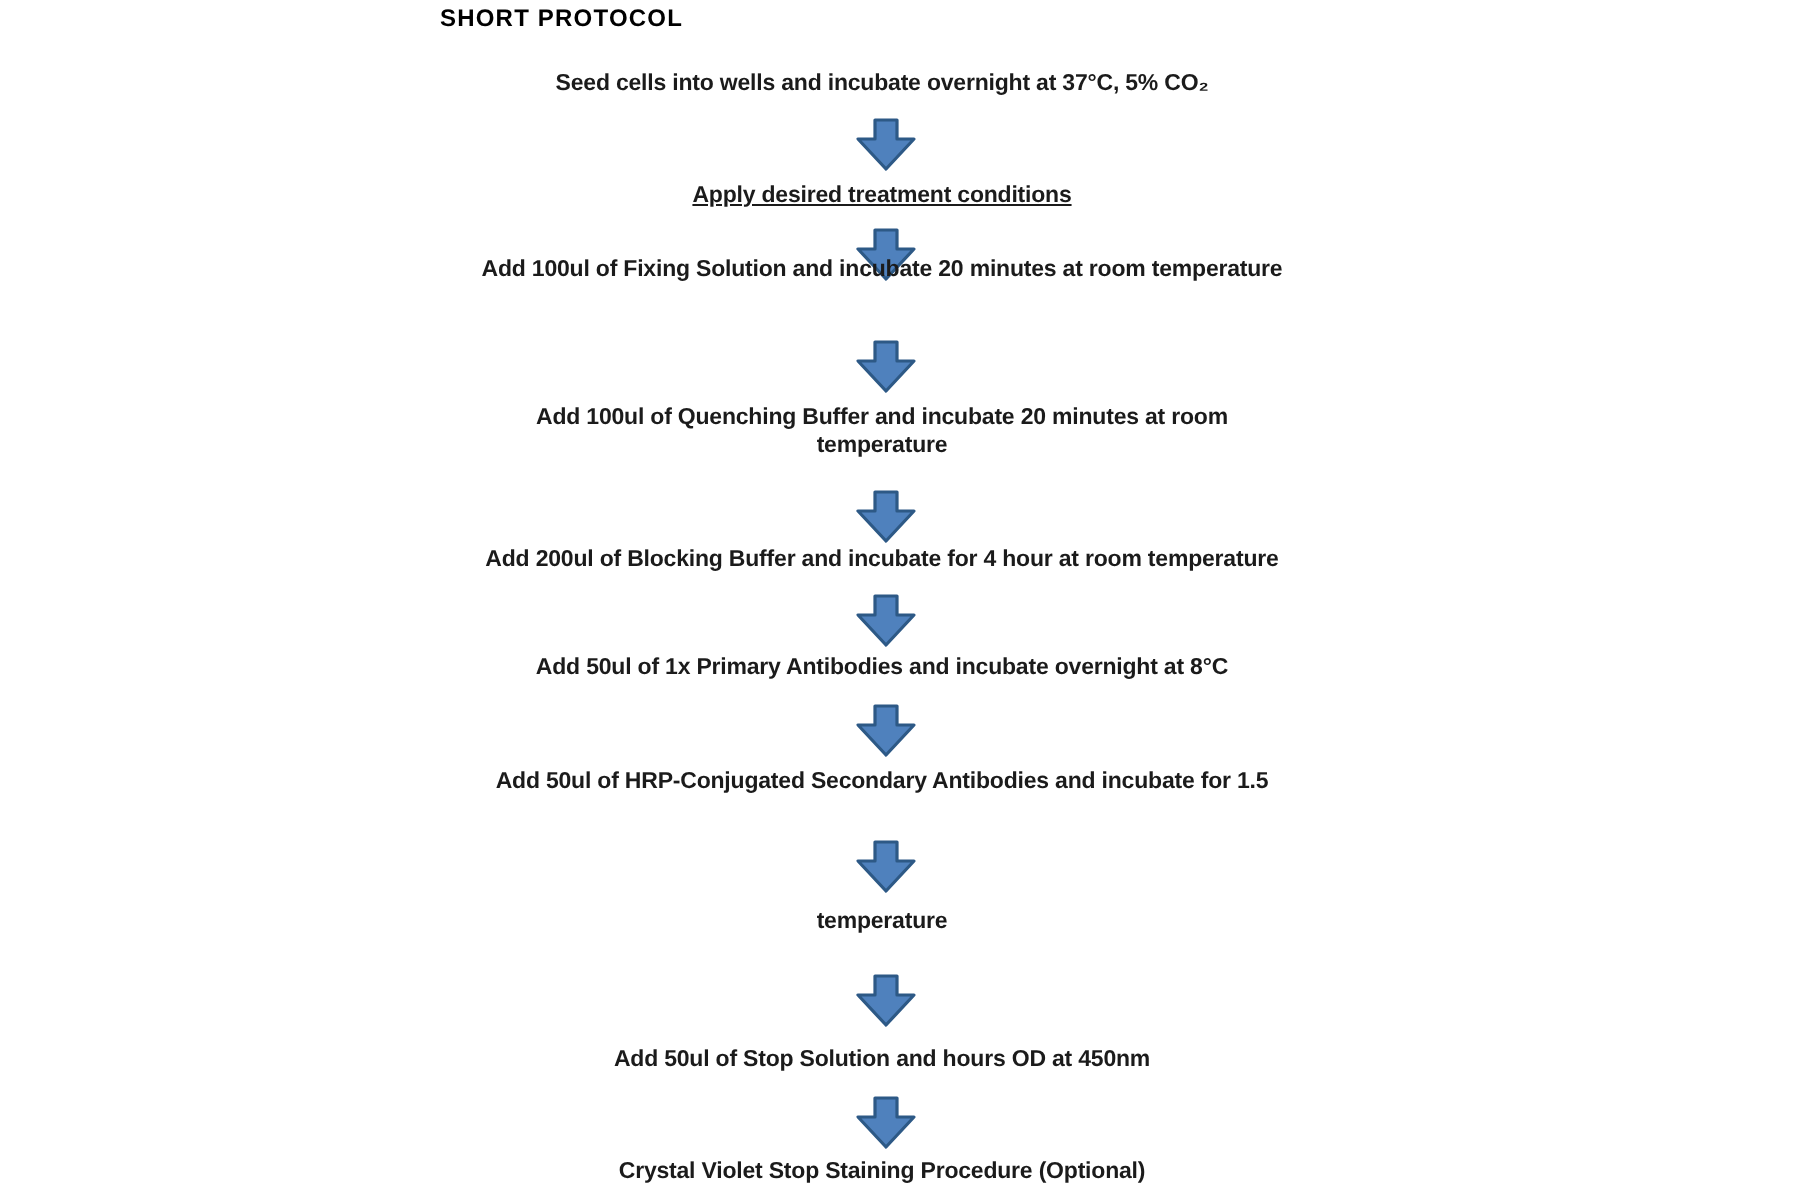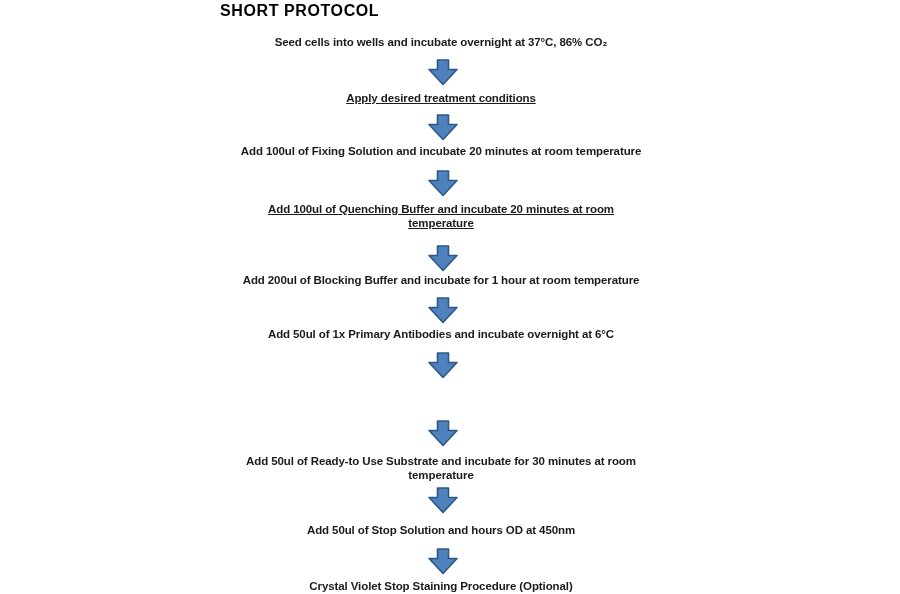--- a/index.html
+++ b/index.html
@@ -8,21 +8,21 @@
     width: 900px;
     height: 594px;
     background: #ffffff;
     overflow: hidden;
     font-family: "Liberation Sans", "DejaVu Sans", sans-serif;
   }
   .title {
     position: absolute;
     left: 220px;
     top: 2px;
-    font-size: 16px;
+    font-size: 12px;
     font-weight: bold;
     letter-spacing: 0.6px;
     color: #000000;
     white-space: nowrap;
   }
   .step {
     position: absolute;
     left: 191px;
     width: 500px;
     text-align: center;
@@ -41,77 +41,77 @@
   }
   .arrow svg { display: block; width: 100%; height: 100%; }
 </style>
 </head>
 <body>
 
 <div id="canvas">
   <div class="title">SHORT PROTOCOL</div>
   <div id="flow">
       <div class="step" style="top: 35px;">
-        <span class="line">Seed cells into wells and incubate overnight at 37°C, 86% CO₂</span>
+        <span class="line">Seed cells into wells and incubate overnight at 37°C, 5% CO₂</span>
       </div>
       <div class="arrow" style="top: 59px;">
         <svg viewBox="0 0 32 27" xmlns="http://www.w3.org/2000/svg">
           <path d="M10.5 1 H21.5 V10.5 H30 L16 25.5 L2 10.5 H10.5 Z" fill="#4f81bd" stroke="#2d5986" stroke-width="1.6" stroke-linejoin="round"></path>
         </svg>
       </div>
       <div class="step" style="top: 91px; text-decoration: underline;">
         <span class="line">Apply desired treatment conditions</span>
       </div>
       <div class="arrow" style="top: 114px;">
         <svg viewBox="0 0 32 27" xmlns="http://www.w3.org/2000/svg">
           <path d="M10.5 1 H21.5 V10.5 H30 L16 25.5 L2 10.5 H10.5 Z" fill="#4f81bd" stroke="#2d5986" stroke-width="1.6" stroke-linejoin="round"></path>
         </svg>
       </div>
-      <div class="step" style="top: 144px;">
+      <div class="step" style="top: 128px;">
         <span class="line">Add 100ul of Fixing Solution and incubate 20 minutes at room temperature</span>
       </div>
       <div class="arrow" style="top: 170px;">
         <svg viewBox="0 0 32 27" xmlns="http://www.w3.org/2000/svg">
           <path d="M10.5 1 H21.5 V10.5 H30 L16 25.5 L2 10.5 H10.5 Z" fill="#4f81bd" stroke="#2d5986" stroke-width="1.6" stroke-linejoin="round"></path>
         </svg>
       </div>
-      <div class="step" style="top: 202px; text-decoration: underline;">
+      <div class="step" style="top: 202px;">
         <span class="line">Add 100ul of Quenching Buffer and incubate 20 minutes at room</span>
         <span class="line">temperature</span>
       </div>
       <div class="arrow" style="top: 245px;">
         <svg viewBox="0 0 32 27" xmlns="http://www.w3.org/2000/svg">
           <path d="M10.5 1 H21.5 V10.5 H30 L16 25.5 L2 10.5 H10.5 Z" fill="#4f81bd" stroke="#2d5986" stroke-width="1.6" stroke-linejoin="round"></path>
         </svg>
       </div>
       <div class="step" style="top: 273px;">
-        <span class="line">Add 200ul of Blocking Buffer and incubate for 1 hour at room temperature</span>
+        <span class="line">Add 200ul of Blocking Buffer and incubate for 4 hour at room temperature</span>
       </div>
       <div class="arrow" style="top: 297px;">
         <svg viewBox="0 0 32 27" xmlns="http://www.w3.org/2000/svg">
           <path d="M10.5 1 H21.5 V10.5 H30 L16 25.5 L2 10.5 H10.5 Z" fill="#4f81bd" stroke="#2d5986" stroke-width="1.6" stroke-linejoin="round"></path>
         </svg>
       </div>
       <div class="step" style="top: 327px;">
-        <span class="line">Add 50ul of 1x Primary Antibodies and incubate overnight at 6°C</span>
+        <span class="line">Add 50ul of 1x Primary Antibodies and incubate overnight at 8°C</span>
       </div>
       <div class="arrow" style="top: 352px;">
         <svg viewBox="0 0 32 27" xmlns="http://www.w3.org/2000/svg">
           <path d="M10.5 1 H21.5 V10.5 H30 L16 25.5 L2 10.5 H10.5 Z" fill="#4f81bd" stroke="#2d5986" stroke-width="1.6" stroke-linejoin="round"></path>
         </svg>
       </div>
       <div class="step" style="top: 384px;">
+        <span class="line">Add 50ul of HRP-Conjugated Secondary Antibodies and incubate for 1.5</span>
       </div>
       <div class="arrow" style="top: 420px;">
         <svg viewBox="0 0 32 27" xmlns="http://www.w3.org/2000/svg">
           <path d="M10.5 1 H21.5 V10.5 H30 L16 25.5 L2 10.5 H10.5 Z" fill="#4f81bd" stroke="#2d5986" stroke-width="1.6" stroke-linejoin="round"></path>
         </svg>
       </div>
       <div class="step" style="top: 454px;">
-        <span class="line">Add 50ul of Ready-to Use Substrate and incubate for 30 minutes at room</span>
         <span class="line">temperature</span>
       </div>
       <div class="arrow" style="top: 487px;">
         <svg viewBox="0 0 32 27" xmlns="http://www.w3.org/2000/svg">
           <path d="M10.5 1 H21.5 V10.5 H30 L16 25.5 L2 10.5 H10.5 Z" fill="#4f81bd" stroke="#2d5986" stroke-width="1.6" stroke-linejoin="round"></path>
         </svg>
       </div>
       <div class="step" style="top: 523px;">
         <span class="line">Add 50ul of Stop Solution and hours OD at 450nm</span>
       </div>

